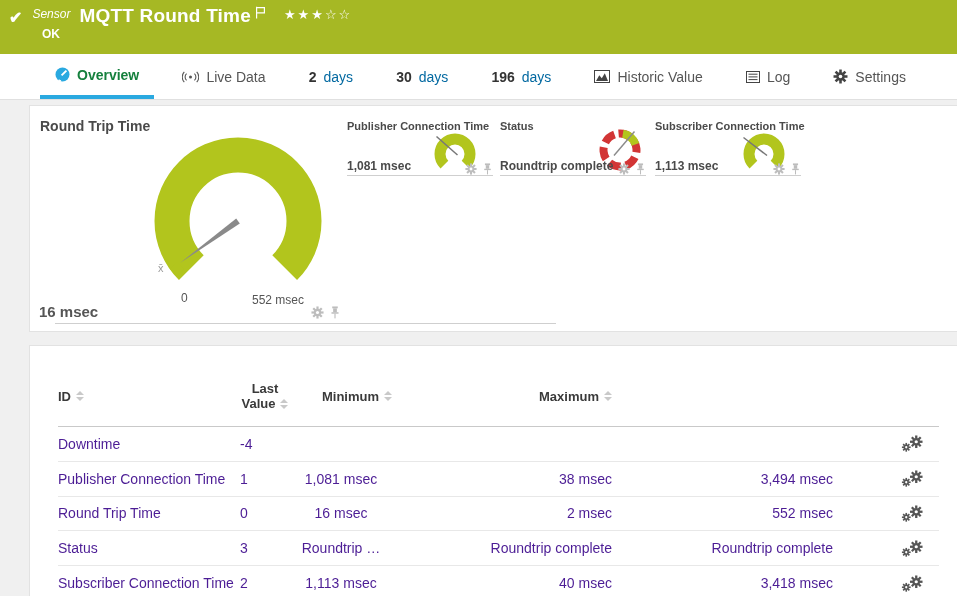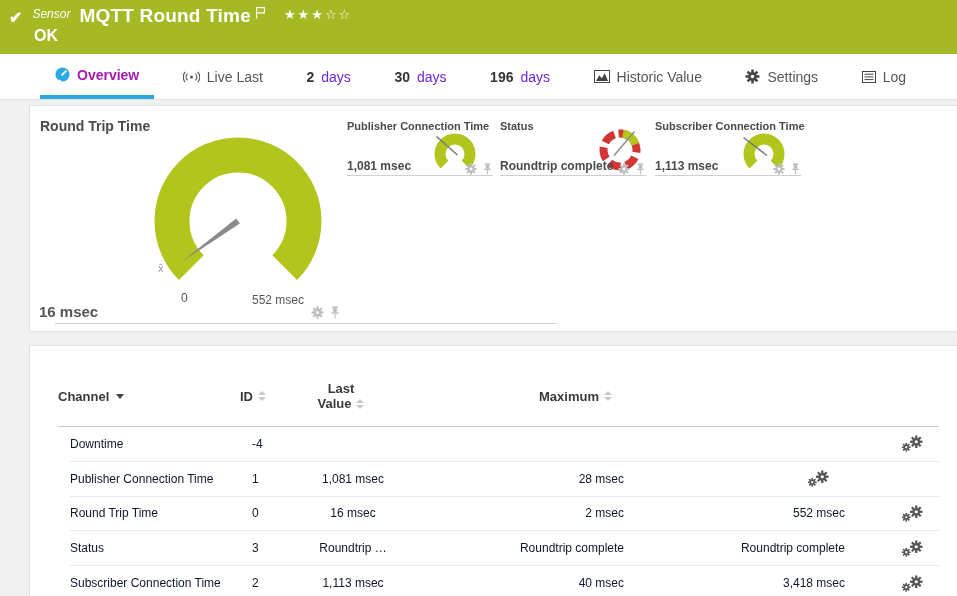--- a/index.html
+++ b/index.html
@@ -9,31 +9,31 @@
     -webkit-font-smoothing:antialiased;
   }
   
   .topbar { position:absolute; top:0; left:0; right:0; height:54px; background:#a6b824; color:#fff; }
   .topbar-line1 { position:absolute; top:5px; left:9px; display:flex; align-items:flex-start; }
   .check { font-size:16px; font-weight:bold; margin-top:3px; }
   .kind { font-style:italic; font-size:12px; margin:2px 0 0 10px; }
   .sensor-title { font-size:19px; font-weight:bold; margin:0 0 0 9px; letter-spacing:.2px; }
   .flag { margin:1px 0 0 4px; }
   .stars { font-size:13px; letter-spacing:2px; margin:2px 0 0 18px; cursor:pointer; }
-  .status-ok { position:absolute; top:27px; left:34px; font-size:16px; font-weight:bold; }
+  .status-ok { position:absolute; top:27px; left:42px; font-size:12px; font-weight:bold; }
 
   
   .tabbar { position:absolute; top:54px; left:0; right:0; height:46px; background:#fff;
     border-bottom:1px solid #e0e0e0; display:flex; justify-content:space-between;
     padding:0 36px 0 40px; box-sizing:border-box; }
   .tab { display:flex; align-items:center; gap:7px; font-size:14px; color:#555;
     padding:0 15px; cursor:pointer; box-sizing:border-box; }
-  .tab.active { border-bottom:4px solid #2aa9e0; color:#a21caf; font-weight:bold; }
+  .tab.active { border-bottom:4px solid #2aa9e0; color:#15803d; font-weight:bold; }
   .tab .num { font-weight:bold; color:#333; }
-  .tab .unit { color:#6d28d9; }
+  .tab .unit { color:#0369a1; }
 
   
   .panel { position:absolute; left:29px; right:-2px; background:#fff;
     border:1px solid #e2e2e2; border-right:none; box-sizing:border-box; }
   .panel.gauges { top:105px; height:227px; }
   .panel.tablep { top:345px; height:253px; overflow:hidden; }
 
   
   .main-cell { position:absolute; left:0; top:0; width:530px; height:227px; }
   .main-title { position:absolute; left:10px; top:12px; font-size:14px; font-weight:bold; color:#4a4a4a; }
@@ -53,21 +53,21 @@
   .sc-pub .sc-gauge { left:80px; } .sc-status .sc-gauge { left:92px; } .sc-sub .sc-gauge { left:81px; }
   .sc-value { position:absolute; left:0; top:53px; font-size:12px; font-weight:bold; color:#4a4a4a; white-space:nowrap; }
   .sc-underline { position:absolute; left:0; top:69px; width:146px; border-top:1px solid #cfcfcf; }
   .small-cell .gear-pin { right:3px; top:57px; }
 
   
   .t-grid { display:grid; grid-template-columns:182px 50px 102px 220px 221px 1fr; align-items:center; }
   .t-header { margin:20px 20px 0 28px; height:60px; border-bottom:1px solid #c9c9c9;
     color:#3a3a3a; font-size:13px; font-weight:bold; }
   .t-body { margin:0 20px 0 28px; }
-  .t-row { height:33.8px; border-bottom:1px solid #e8e8e8; font-size:12px; color:#0f172a;margin-left:12px; }
+  .t-row { height:33.8px; border-bottom:1px solid #e8e8e8; font-size:14px; color:#4c1d95; }
   .td { white-space:nowrap; overflow:hidden; }
   .th { display:flex; align-items:center; cursor:pointer; }
   .th.right, .td.right { justify-content:flex-end; text-align:right; }
   .td.center { text-align:center; }
   .th.lastv { flex-direction:column; align-items:center; justify-content:center; line-height:15px;text-align:right; }
   .lastv .line2 { display:flex; align-items:center; }
   .sorts { display:inline-flex; flex-direction:column; gap:2px; margin-left:5px; }
   .sorts i { display:block; width:0; height:0; border-left:4px solid transparent; border-right:4px solid transparent; }
   .sorts .up { border-bottom:4px solid #c9c9c9; }
   .sorts .dn { border-top:4px solid #c9c9c9; }
@@ -132,55 +132,55 @@
   <div class="tab">
     <svg width="17" height="12" viewBox="0 0 17 12">
       <g fill="none" stroke="#555555" stroke-width="1.1">
         <path d="M4.6 2.6 A4.6 4.6 0 0 0 4.6 9.4"></path>
         <path d="M2.3 0.9 A7.3 7.3 0 0 0 2.3 11.1"></path>
         <path d="M12.4 2.6 A4.6 4.6 0 0 1 12.4 9.4"></path>
         <path d="M14.7 0.9 A7.3 7.3 0 0 1 14.7 11.1"></path>
       </g>
       <circle cx="8.5" cy="6" r="1.5" fill="#555555"></circle>
     </svg>
-    <span>Live Last</span>
+    <span>Live Data</span>
   </div>
   <div class="tab">
     <span class="num">2</span>
     <span class="unit">days</span>
   </div>
   <div class="tab">
     <span class="num">30</span>
     <span class="unit">days</span>
   </div>
   <div class="tab">
     <span class="num">196</span>
     <span class="unit">days</span>
   </div>
   <div class="tab">
     <svg width="16" height="13" viewBox="0 0 16 13">
       <rect x="0.5" y="0.5" width="15" height="12" fill="none" stroke="#444444"></rect>
       <path d="M2 11 L5.3 5.2 L7.8 8.2 L10.8 3.2 L14 11 Z" fill="#444444"></path>
     </svg>
     <span>Historic Value</span>
-  </div>
-  <div class="tab">
-    <svg width="15" height="15" viewBox="0 0 20 20" style="color:#444444">
-      <use href="#sym-gear" width="20" height="20"></use>
-    </svg>
-    <span>Settings</span>
   </div>
   <div class="tab">
     <svg width="14" height="12" viewBox="0 0 14 12">
       <rect x="0.5" y="0.5" width="13" height="11" fill="none" stroke="#444444"></rect>
       <line x1="2.5" y1="3.2" x2="11.5" y2="3.2" stroke="#444444"></line>
       <line x1="2.5" y1="5.9" x2="11.5" y2="5.9" stroke="#444444"></line>
       <line x1="2.5" y1="8.6" x2="11.5" y2="8.6" stroke="#444444"></line>
     </svg>
     <span>Log</span>
+  </div>
+  <div class="tab">
+    <svg width="15" height="15" viewBox="0 0 20 20" style="color:#444444">
+      <use href="#sym-gear" width="20" height="20"></use>
+    </svg>
+    <span>Settings</span>
   </div>
 </div>
 
 <div class="panel gauges">
 
   <div class="main-cell">
     <div class="main-title">Round Trip Time</div>
     <svg class="main-gauge-svg" width="216" height="152" viewBox="0 0 216 152">
       <path d="M 41.33 131.67 A 66 66 0 1 1 134.67 131.67" fill="none" stroke="#b2c51d" stroke-width="35"></path>
       <polygon points="30,127 86.2,82.6 89.8,87.4" fill="#8a8a8a"></polygon>
@@ -256,41 +256,44 @@
         </svg>
     </div>
     <div class="sc-underline"></div>
   </div>
 
 </div>
 
 <div class="panel tablep">
   <div class="t-grid t-header">
     <div class="th">
-      <span>Channel</span>
-      <span class="channel-sort"></span>
-    </div>
-    <div class="th">
       <span>ID</span>
       <span class="sorts">
           <i class="up"></i>
           <i class="dn"></i>
         </span>
     </div>
     <div class="th lastv">
       <span>Last</span>
       <span class="line2">
         <span>Value</span>
         <span class="sorts">
             <i class="up"></i>
             <i class="dn"></i>
           </span>
       </span>
     </div>
     <div class="th right">
+      <span>Minimum</span>
+      <span class="sorts">
+          <i class="up"></i>
+          <i class="dn"></i>
+        </span>
+    </div>
+    <div class="th right">
       <span>Maximum</span>
       <span class="sorts">
           <i class="up"></i>
           <i class="dn"></i>
         </span>
     </div>
     <div class="th"></div>
   </div>
 
   <div class="t-body">
@@ -306,21 +309,22 @@
             <use href="#sym-gear" x="8.5" y="0" width="13.5" height="13.5"></use>
             <use href="#sym-gear" x="0.5" y="7.5" width="9.5" height="9.5"></use>
           </svg>
         </div>
       </div>
 
       <div class="t-grid t-row">
         <div class="td">Publisher Connection Time</div>
         <div class="td">1</div>
         <div class="td center">1,081 msec</div>
-        <div class="td right">28 msec</div>
+        <div class="td right">38 msec</div>
+        <div class="td right">3,494 msec</div>
         <div class="td icon">
           <svg class="gearpair" width="22" height="17" viewBox="0 0 22 17">
             <use href="#sym-gear" x="8.5" y="0" width="13.5" height="13.5"></use>
             <use href="#sym-gear" x="0.5" y="7.5" width="9.5" height="9.5"></use>
           </svg>
         </div>
       </div>
 
       <div class="t-grid t-row">
         <div class="td">Round Trip Time</div>

